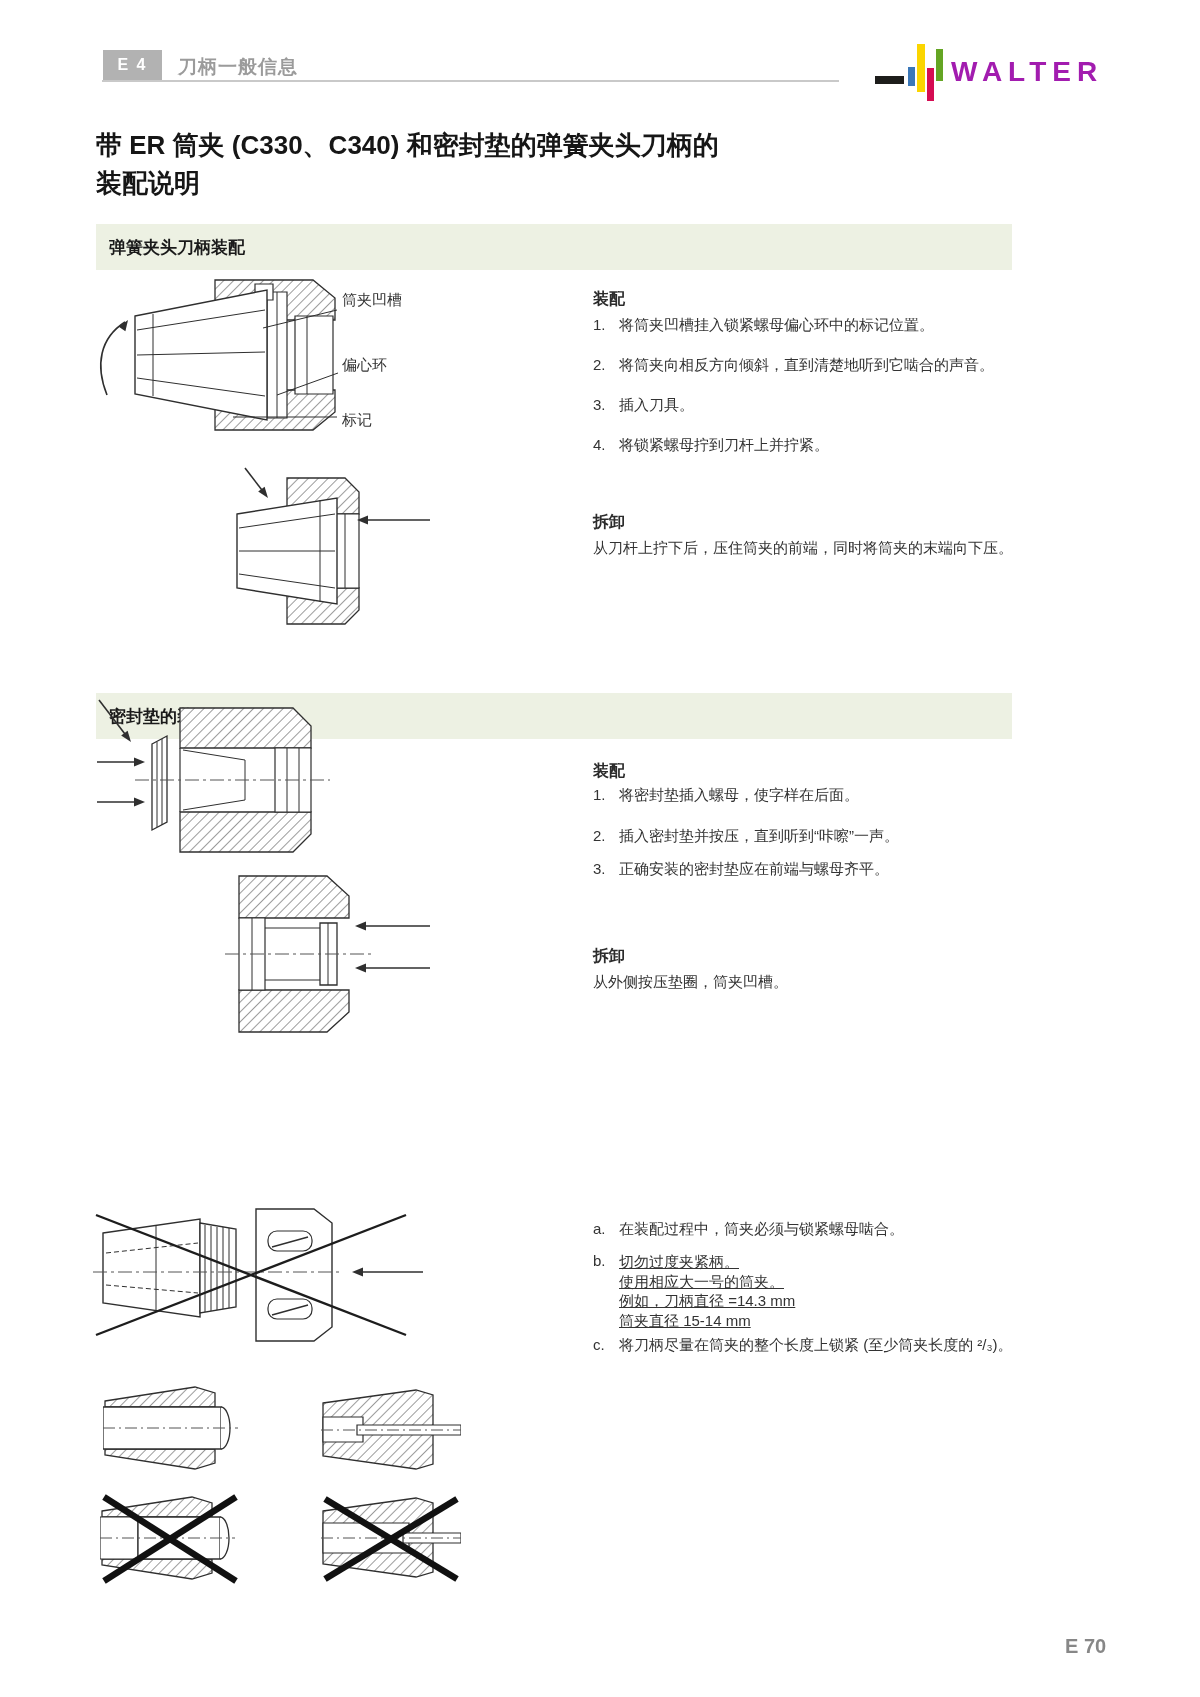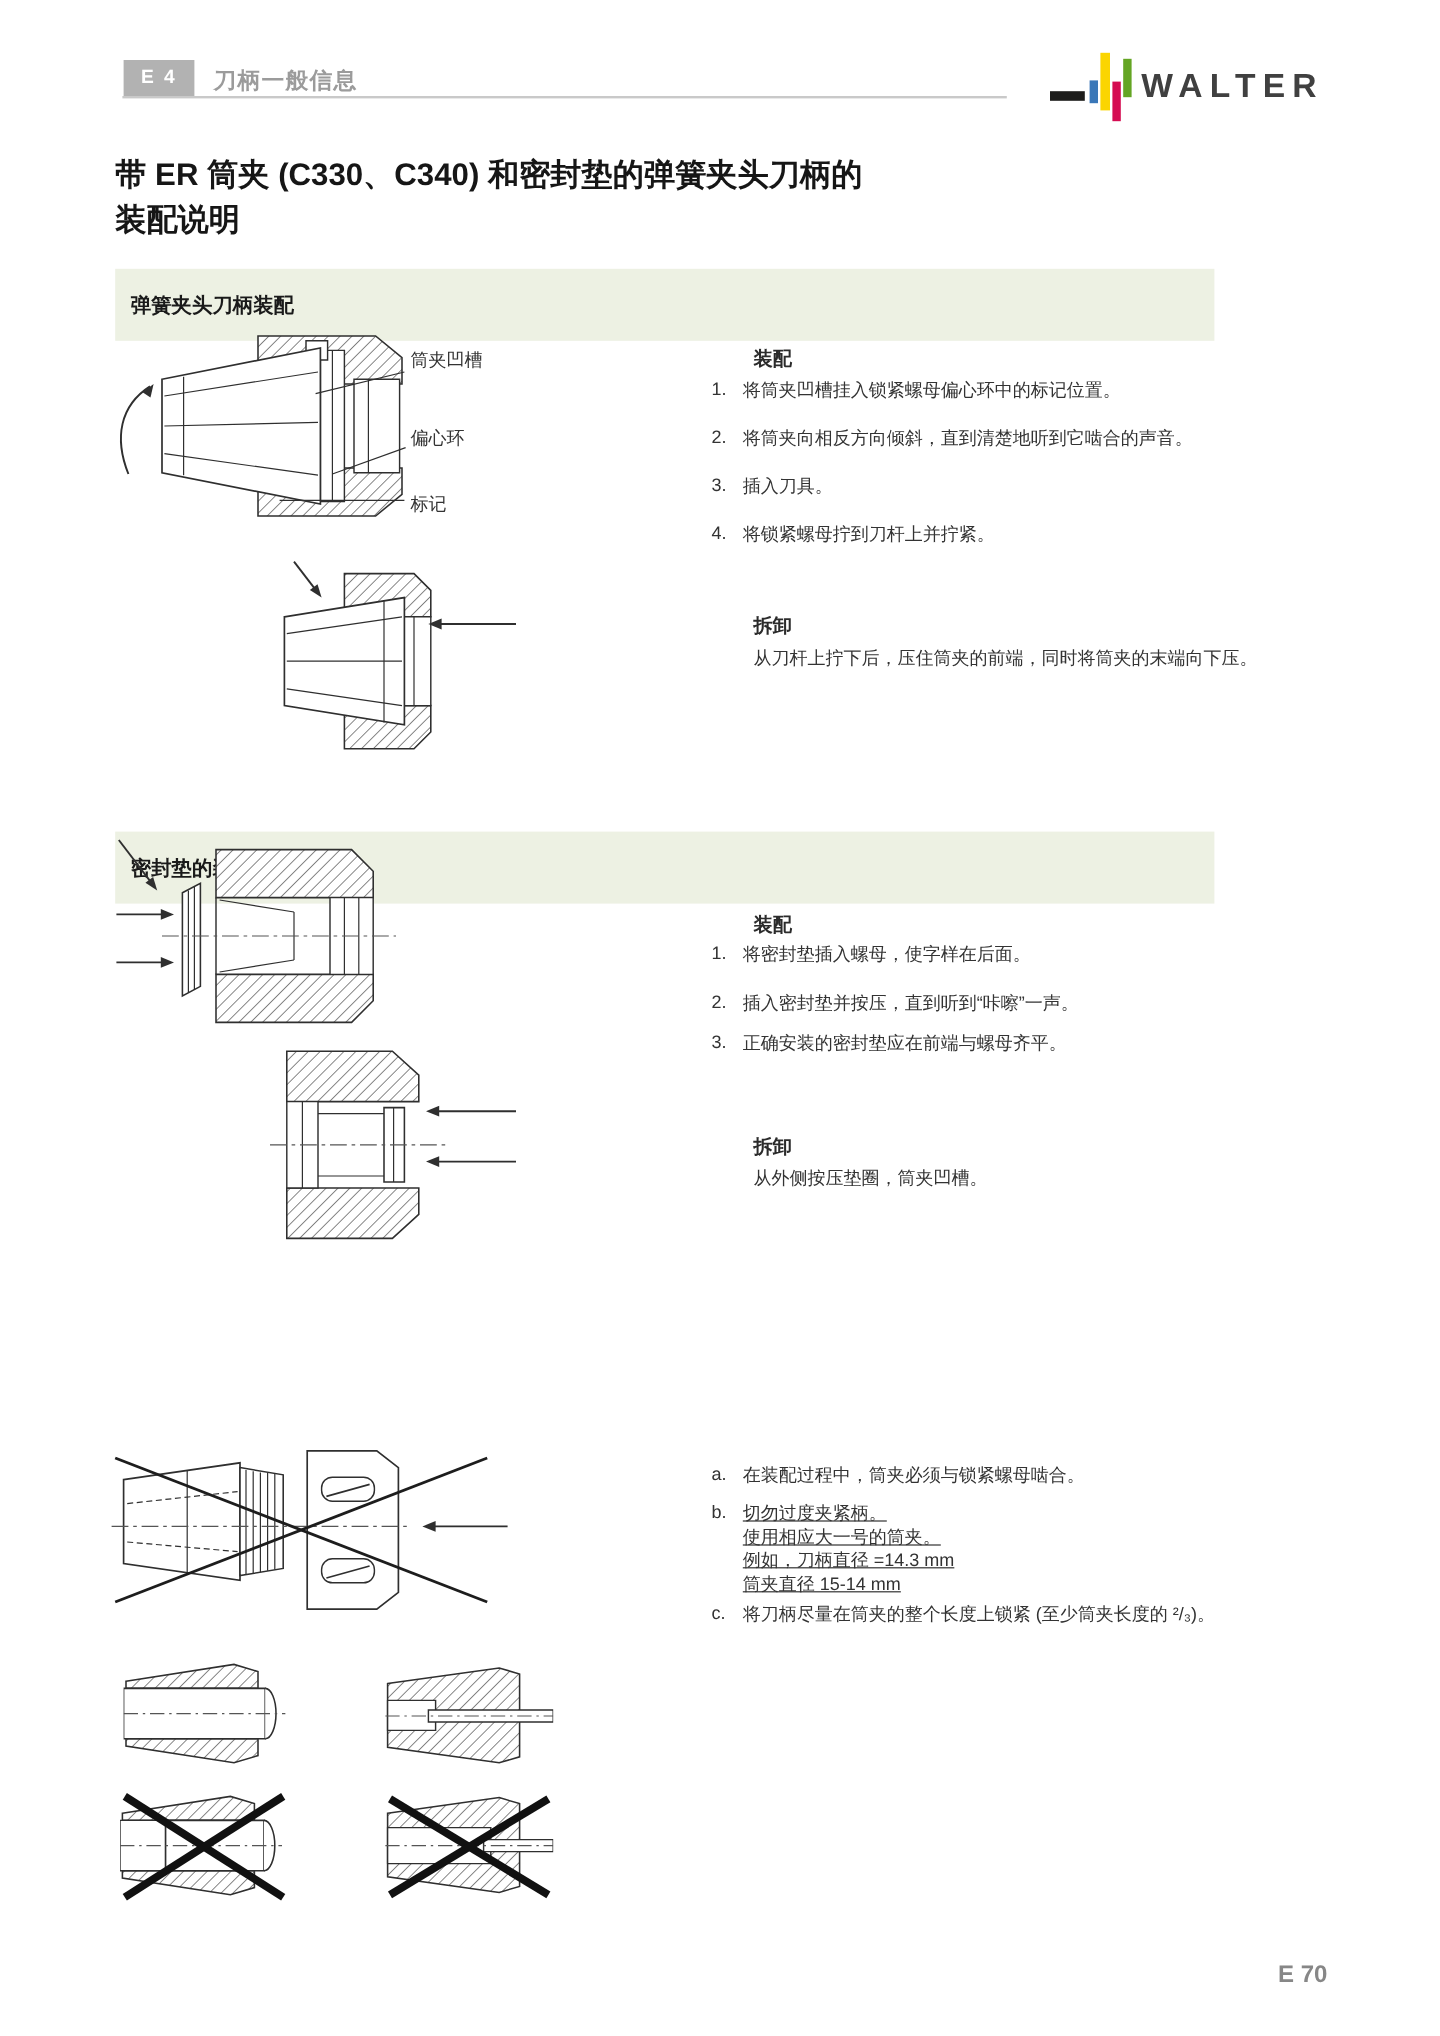--- a/index.html
+++ b/index.html
@@ -16,32 +16,32 @@
   .hdr-rule { left:102px; top:80px; width:737px; height:2px; background:#c9c9c9; }
 
   
   .logo { left:875px; top:40px; width:245px; height:62px; }
   .logo span { position:absolute; display:block; }
   .logo-dash   { left:0;    top:36px; width:29px; height:8px;  background:#1d1d1b; }
   .logo-blue   { left:33px; top:27px; width:7px;  height:19px; background:#3a77b8; }
   .logo-yellow { left:42px; top:4px;  width:8px;  height:48px; background:#fbd500; }
   .logo-red    { left:52px; top:28px; width:7px;  height:33px; background:#d50c52; }
   .logo-green  { left:61px; top:9px;  width:7px;  height:32px; background:#64a523; }
-  .logo-word   { left:76px; top:16px; font-size:28px; font-weight:bold; letter-spacing:6px; color:#404040; }
+  .logo-word   { left:76px; top:16px; font-size:28px; font-weight:bold; letter-spacing:6px; color:#a21caf; }
 
   
   .main-title { left:96px; top:126px; font-size:26px; font-weight:bold; color:#161616; line-height:38px; }
 
   
-  .banner { left:96px; width:916px; height:60px; background:#edf1e3;
+  .banner { left:96px; width:916px; height:46px; background:#edf1e3;
             display:flex; align-items:center; padding-left:13px;
             font-size:17px; font-weight:bold; color:#1a1a1a; }
 
   
-  .txt  { position:absolute; font-size:15px; color:#333333; width:430px;margin-left:35px; }
+  .txt  { position:absolute; font-size:15px; color:#333333; width:430px; }
   .h    { font-weight:bold; font-size:16px; color:#2b2b2b; }
   .step { position:absolute; display:flex; font-size:15px; color:#333333; width:430px; }
   .num  { flex:0 0 26px; width:26px; }
   .note-lines div { line-height:19.5px;text-decoration:underline; }
 
   .dlabel { position:absolute; font-size:15px; color:#333333;text-align:right; }
   .footer-no { left:1065px; top:1635px; font-size:20px; font-weight:bold; color:#878787; }
 
   svg { display:block; }
   .draw line, .draw path, .draw polygon.ol, .draw polyline, .draw rect, .draw ellipse {

